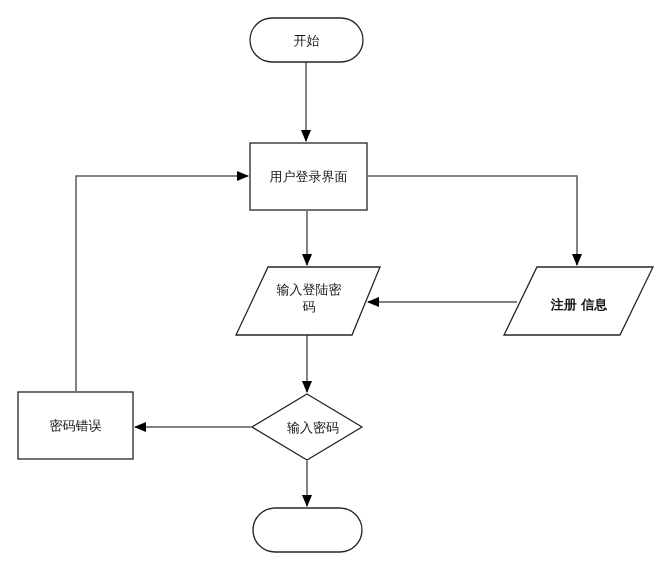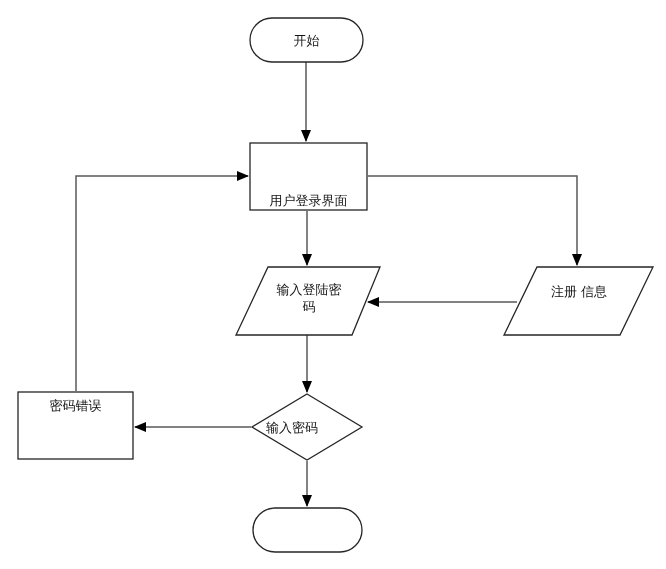--- a/index.html
+++ b/index.html
@@ -28,25 +28,25 @@
     justify-content: center;
     text-align: center;
     font-size: 13px;
     line-height: 17px;
     color: #141414;
     pointer-events: none;
     white-space: normal;
   }
   
   .lbl-start            { left: 250px; top: 18px;  width: 113px; height: 44px; }
-  .lbl-login-ui         { left: 250px; top: 143px; width: 117px; height: 67px; margin-top: 24px; }
+  .lbl-login-ui         { left: 250px; top: 143px; width: 117px; height: 67px; }
   .lbl-input-password   { left: 271px; top: 267px; width: 76px;  height: 61px; }
-  .lbl-register-info    { left: 538px; top: 261px; width: 82px;  height: 60px; }
-  .lbl-password-check   { left: 252px; top: 394px; width: 80px;  height: 66px; }
-  .lbl-password-error   { left: 18px;  top: 372px; width: 115px; height: 67px; }
+  .lbl-register-info    { left: 538px; top: 274px; width: 82px;  height: 60px; font-weight: bold; }
+  .lbl-password-check   { left: 273px; top: 394px; width: 80px;  height: 66px; }
+  .lbl-password-error   { left: 18px;  top: 392px; width: 115px; height: 67px; }
   .lbl-login-success    { left: 253px; top: 508px; width: 109px; height: 44px; }
 </style>
 </head>
 <body>
 
 <div class="canvas">
 
   <svg width="666" height="569" viewBox="0 0 666 569">
     <defs>
       <marker id="arrow" markerUnits="userSpaceOnUse" markerWidth="14" markerHeight="12" refX="11" refY="5" orient="auto">

